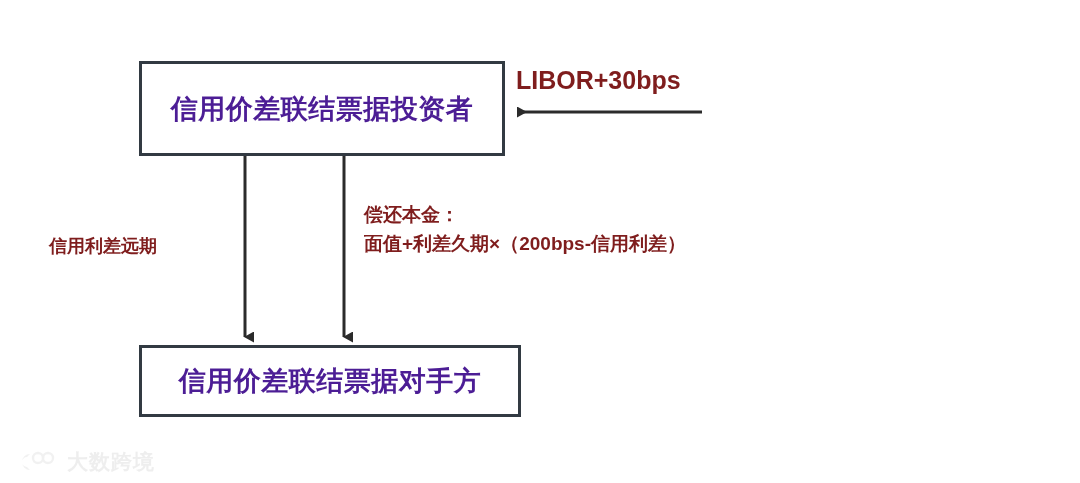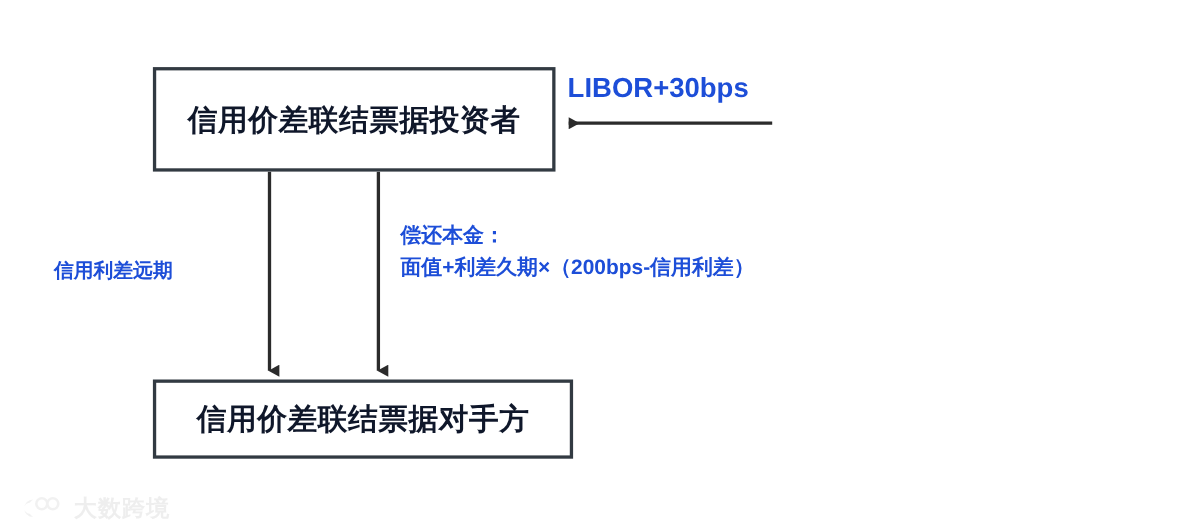--- a/index.html
+++ b/index.html
@@ -22,21 +22,21 @@
     box-sizing: border-box;
     border: 3px solid #323a42;
     background: #ffffff;
     display: flex;
     align-items: center;
     justify-content: center;
   }
   .node-label {
     font-size: 27px;
     font-weight: bold;
-    color: #0f172a;
+    color: #4c1d95;
     letter-spacing: 0.5px;
     white-space: nowrap;
   }
   #node-investor {
     left: 139px;
     top: 61px;
     width: 366px;
     height: 95px;
   }
   #node-frn {
@@ -56,21 +56,21 @@
     left: 0;
     top: 0;
     width: 1080px;
     height: 483px;
     pointer-events: none;
   }
   .edge-label {
     position: absolute;
     font-size: 24px;
     font-weight: bold;
-    color: #1d4ed8;
+    color: #7f1d1d;
     white-space: nowrap;
   }
   #label-libor {
     left: 516px;
     top: 66px;
     font-size: 25px;
   }
   #label-credit-forward {
     left: 49px;
     top: 234px;

